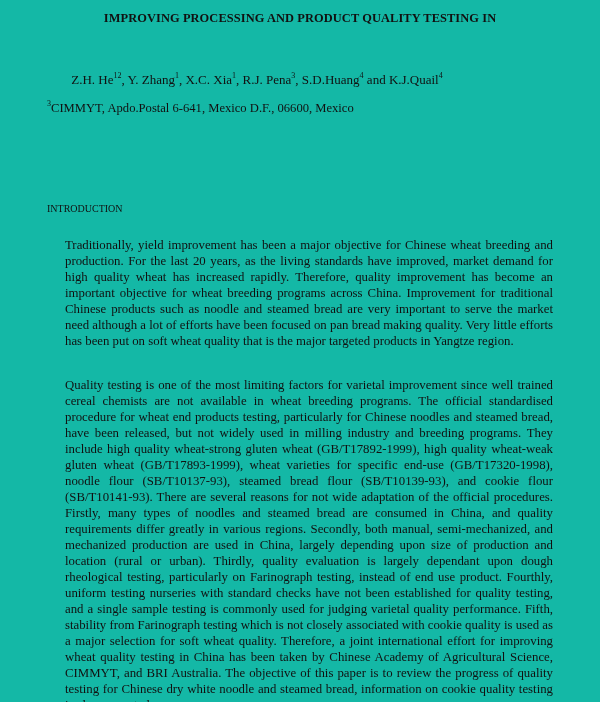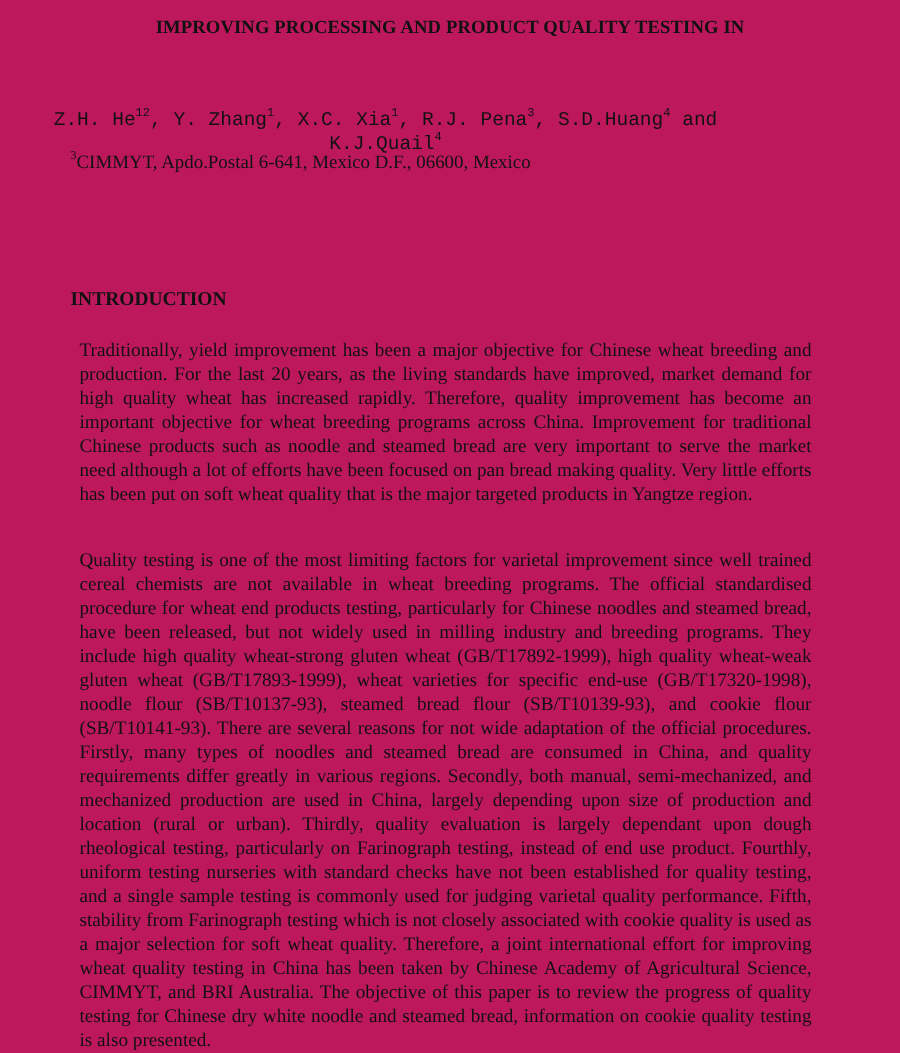--- a/index.html
+++ b/index.html
@@ -14,42 +14,41 @@
       position: relative;
       font-family: "Liberation Serif", "DejaVu Serif", serif;
       color: #111111;
     }
     .page {
       position: absolute;
       left: 0;
       top: 0;
       width: 600px;
       height: 702px;
-      background: #be185d;
+      background: #14b8a6;
     }
     .title {
       position: absolute;
       left: 0;
       top: 10px;
       width: 600px;
       text-align: center;
       font-weight: bold;
       font-size: 12.4px;
       line-height: 16px;
       letter-spacing: 0.1px;
     }
     .authors {
       position: absolute;
       left: 0;
       top: 72px;
       width: 514px;
       text-align: center;
       font-size: 13px;
       line-height: 16px;
-      font-family: Liberation Mono, monospace;
     }
     .authors sup, .affil sup {
       font-size: 8px;
       line-height: 0;
       position: relative;
       top: -1px;
     }
     .affils {
       position: absolute;
       left: 47px;
@@ -58,33 +57,33 @@
       font-size: 12.6px;
       line-height: 16px;
     }
     .affil {
       margin: 0;
       padding: 0;
     }
     .section-heading {
       position: absolute;
       left: 47px;
-      top: 192px;
-      font-weight: bold;
-      font-size: 13px;
+      top: 202px;
+      font-weight: normal;
+      font-size: 10px;
       line-height: 14px;
     }
     .body-text {
       position: absolute;
       left: 47px;
       width: 488px;
       font-size: 12.8px;
       line-height: 16px;
       text-align: justify;
-      margin: 6px;
+      margin: 18px;
     }
     .para1 { top: 219px; }
     .para2 { top: 359px; }
   </style>
 </head>
 <body>
 
 <div class="page">
 
   <div class="title">

